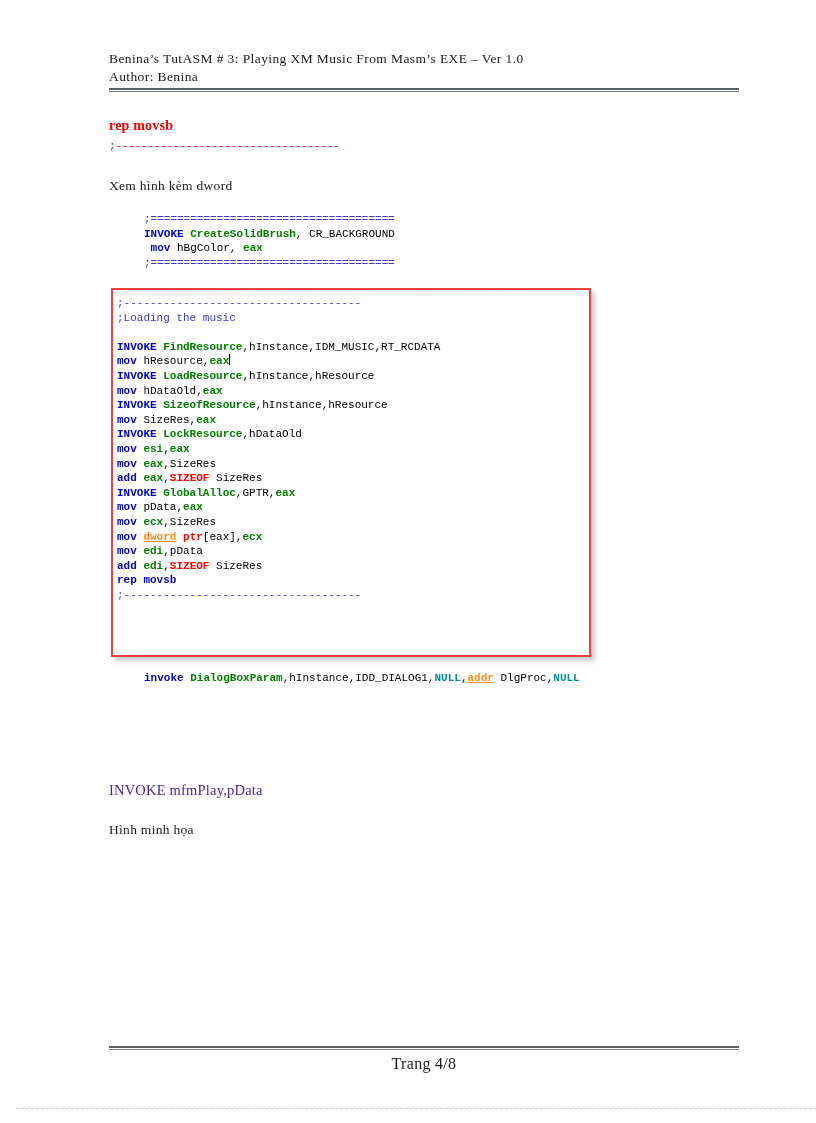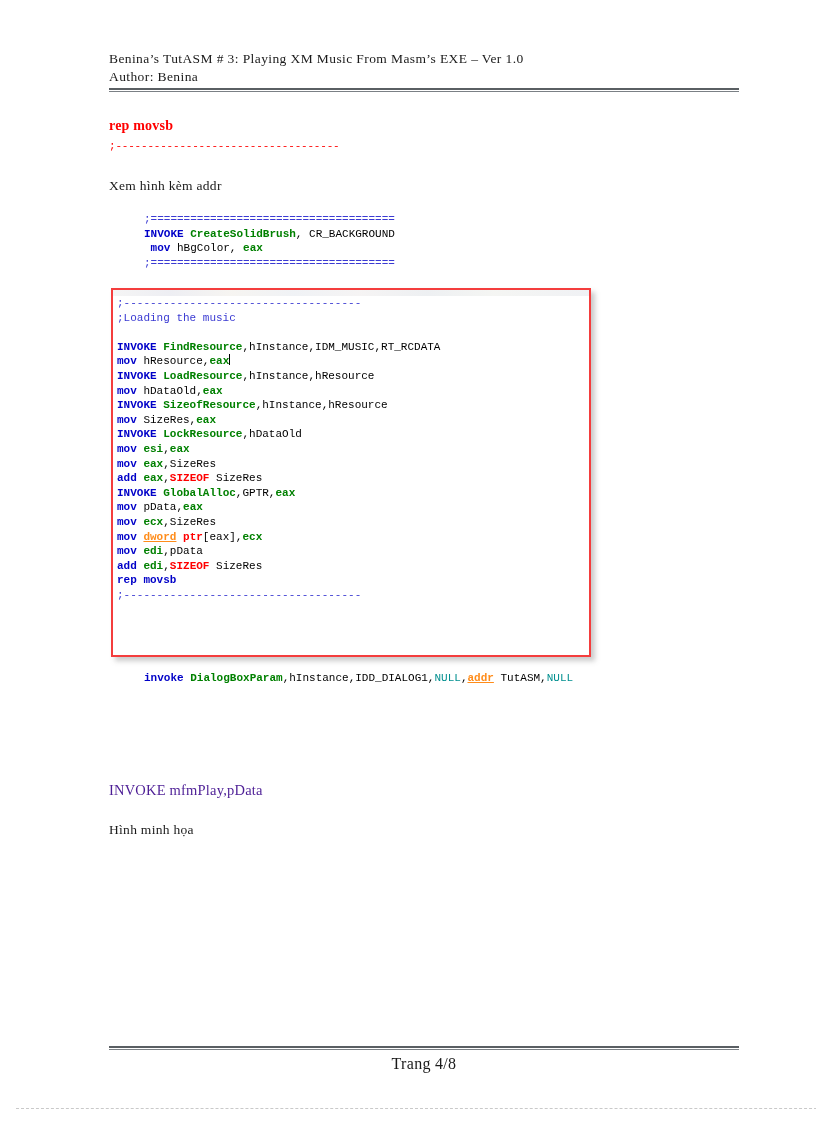--- a/index.html
+++ b/index.html
@@ -99,21 +99,21 @@
     white-space: pre;
     letter-spacing: 0px;
   }
   .kw      { color: #0000c8; font-weight: bold; }   
   .api     { color: #008000; font-weight: bold; }   
   .reg     { color: #008000; font-weight: bold; }   
   .plain   { color: #000000; }
   .cmt     { color: #3a3ad2; }                      
   .sizeof  { color: #ff0000; font-weight: bold; }   
   .dword   { color: #ff8c1a; font-weight: bold; text-decoration: underline; }   
-  .nullv   { color: #008f8f; font-weight: normal; }   
+  .nullv   { color: #008f8f; font-weight: bold; }   
 
   
   .snippet-top {
     position: absolute;
     left: 128px;
     top: 212px;
   }
 
   
   .code-box {
@@ -179,30 +179,30 @@
   <div class="header">
     <div class="header-line">Benina’s  TutASM # 3: Playing  XM Music  From  Masm’s  EXE – Ver 1.0</div>
     <div class="header-line">Author:  Benina</div>
   </div>
   <div class="rule-double rule-header"></div>
 
   <div class="red-code" style="top:118px;">rep movsb</div>
 
   <div class="red-dash" style="top:140px;">;-----------------------------------</div>
 
-  <div class="body-text" style="top:177px;">Xem hình kèm addr</div>
+  <div class="body-text" style="top:177px;">Xem hình kèm dword</div>
 
   <div class="snippet-top code" id="snippet-top"><div class="code-line"><span class="cmt">;=====================================</span></div><div class="code-line"><span class="kw">INVOKE</span><span class="plain"> </span><span class="api">CreateSolidBrush</span><span class="plain">, CR_BACKGROUND</span></div><div class="code-line"><span class="plain"> </span><span class="kw">mov</span><span class="plain"> hBgColor, </span><span class="reg">eax</span></div><div class="code-line"><span class="cmt">;=====================================</span></div></div>
 
   <div class="code-box" style="border-color: rgb(244, 61, 61);">
     <div class="code-box-noise"></div>
     <div class="code-box-inner code" id="code-box-inner"><div class="code-line"><span class="cmt">;------------------------------------</span></div><div class="code-line"><span class="cmt">;Loading the music</span></div><div class="code-line">&nbsp;</div><div class="code-line"><span class="kw">INVOKE</span><span class="plain"> </span><span class="api">FindResource</span><span class="plain">,hInstance,IDM_MUSIC,RT_RCDATA</span></div><div class="code-line"><span class="kw">mov</span><span class="plain"> hResource,</span><span class="reg">eax</span><span style="display: inline-block; width: 1px; height: 11px; background: rgb(0, 0, 0); vertical-align: -1px; margin-left: 0px;"></span></div><div class="code-line"><span class="kw">INVOKE</span><span class="plain"> </span><span class="api">LoadResource</span><span class="plain">,hInstance,hResource</span></div><div class="code-line"><span class="kw">mov</span><span class="plain"> hDataOld,</span><span class="reg">eax</span></div><div class="code-line"><span class="kw">INVOKE</span><span class="plain"> </span><span class="api">SizeofResource</span><span class="plain">,hInstance,hResource</span></div><div class="code-line"><span class="kw">mov</span><span class="plain"> SizeRes,</span><span class="reg">eax</span></div><div class="code-line"><span class="kw">INVOKE</span><span class="plain"> </span><span class="api">LockResource</span><span class="plain">,hDataOld</span></div><div class="code-line"><span class="kw">mov</span><span class="plain"> </span><span class="reg">esi</span><span class="plain">,</span><span class="reg">eax</span></div><div class="code-line"><span class="kw">mov</span><span class="plain"> </span><span class="reg">eax</span><span class="plain">,SizeRes</span></div><div class="code-line"><span class="kw">add</span><span class="plain"> </span><span class="reg">eax</span><span class="plain">,</span><span class="sizeof">SIZEOF</span><span class="plain"> SizeRes</span></div><div class="code-line"><span class="kw">INVOKE</span><span class="plain"> </span><span class="api">GlobalAlloc</span><span class="plain">,GPTR,</span><span class="reg">eax</span></div><div class="code-line"><span class="kw">mov</span><span class="plain"> pData,</span><span class="reg">eax</span></div><div class="code-line"><span class="kw">mov</span><span class="plain"> </span><span class="reg">ecx</span><span class="plain">,SizeRes</span></div><div class="code-line"><span class="kw">mov</span><span class="plain"> </span><span class="dword">dword</span><span class="plain"> </span><span class="sizeof">ptr</span><span class="plain">[eax],</span><span class="reg">ecx</span></div><div class="code-line"><span class="kw">mov</span><span class="plain"> </span><span class="reg">edi</span><span class="plain">,pData</span></div><div class="code-line"><span class="kw">add</span><span class="plain"> </span><span class="reg">edi</span><span class="plain">,</span><span class="sizeof">SIZEOF</span><span class="plain"> SizeRes</span></div><div class="code-line"><span class="kw">rep</span><span class="plain"> </span><span class="kw">movsb</span></div><div class="code-line"><span class="cmt">;------------------------------------</span></div></div>
   </div>
 
-  <div class="snippet-bottom code" id="snippet-bottom"><div class="code-line"><span class="kw">invoke</span><span class="plain"> </span><span class="api">DialogBoxParam</span><span class="plain">,hInstance,IDD_DIALOG1,</span><span class="nullv">NULL</span><span class="plain">,</span><span class="dword">addr</span><span class="plain"> TutASM,</span><span class="nullv">NULL</span></div></div>
+  <div class="snippet-bottom code" id="snippet-bottom"><div class="code-line"><span class="kw">invoke</span><span class="plain"> </span><span class="api">DialogBoxParam</span><span class="plain">,hInstance,IDD_DIALOG1,</span><span class="nullv">NULL</span><span class="plain">,</span><span class="dword">addr</span><span class="plain"> DlgProc,</span><span class="nullv">NULL</span></div></div>
 
 
   <div class="red-invoke" style="top:782px;">INVOKE mfmPlay,pData</div>
 
   <div class="body-text" style="top:821px;">Hình minh họa</div>
 
   <div class="rule-double rule-footer"></div>
   <div class="footer-text">Trang 4/8</div>
 
   <div class="page-edge"></div>

